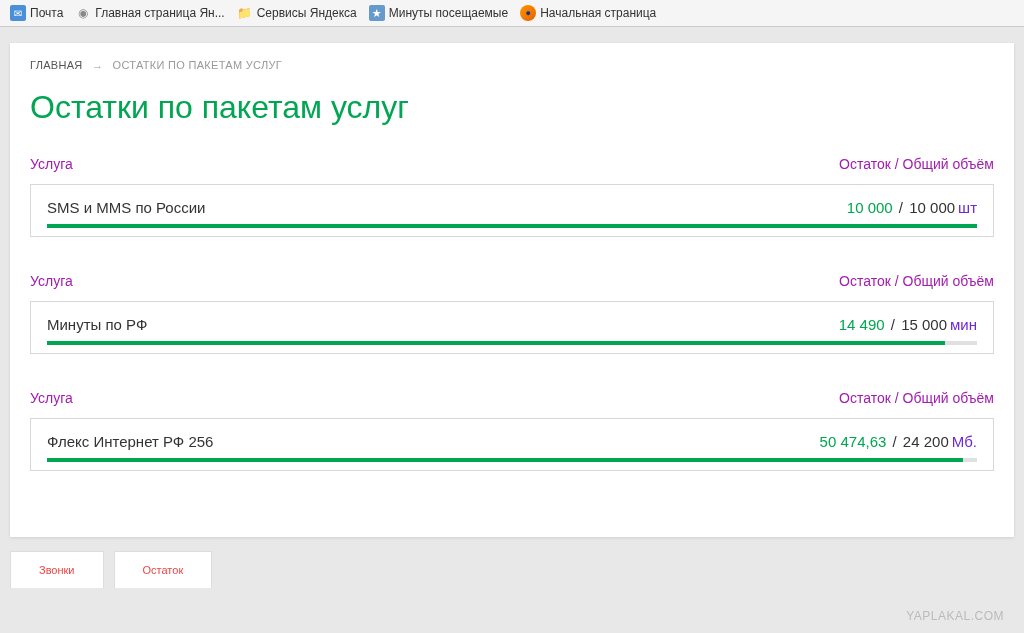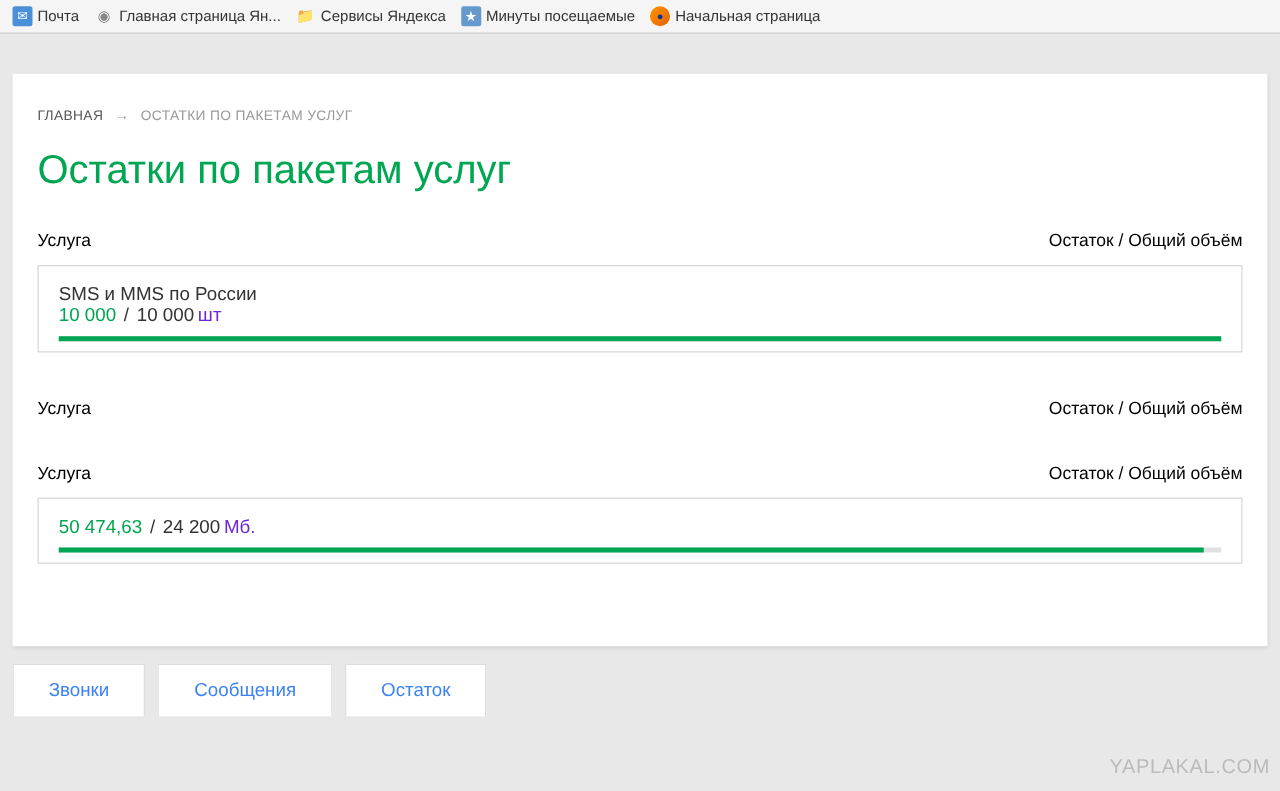--- a/index.html
+++ b/index.html
@@ -42,22 +42,22 @@
     .icon-folder { color: #f0c040; }
     .icon-star { background: #6699cc; color: white; border-radius: 2px; font-size: 11px; }
     .icon-ff { 
       background: linear-gradient(135deg, #ff9500, #e66000);
       border-radius: 50%;
       color: #003399;
       font-size: 9px;
     }
     .page-container {
       background: #fff;
-      margin: 32px 10px 0 10px;
-      padding: 28px 20px 30px 20px;
+      margin: 16px 10px 0 10px;
+      padding: 16px 20px 30px 20px;
       box-shadow: 0 1px 3px rgba(0,0,0,0.1);
     }
     .breadcrumb {
       font-size: 11px;
       color: #999;
       text-transform: uppercase;
       letter-spacing: 0.3px;
       margin-bottom: 18px;
     }
     .breadcrumb-home { color: #555; }
@@ -66,35 +66,34 @@
       font-size: 32px;
       font-weight: 400;
       color: #00a651;
       margin-bottom: 30px;
     }
     .service-block { margin-bottom: 36px; }
     .service-header {
       display: flex;
       justify-content: space-between;
       font-size: 14px;
-      color: #000000;
+      color: #a21caf;
       margin-bottom: 12px;
     }
     .service-card {
       border: 1px solid #d8d8d8;
       padding: 14px 16px 8px 16px;
     }
     .service-row {
       display: flex;
       justify-content: space-between;
       align-items: baseline;
       font-size: 15px;
       color: #333;
       margin-bottom: 8px;
-      flex-direction: column;
     }
     .service-value { font-size: 15px; }
     .remain { color: #00a651; }
     .total-sep { color: #333; margin: 0 2px; }
     .total { color: #333; }
     .unit { color: #6d28d9; margin-left: 3px; }
     .progress-track {
       height: 4px;
       background: #e0e0e0;
       width: 100%;
@@ -108,31 +107,31 @@
       top: 0;
     }
     .tabs-container {
       display: flex;
       gap: 10px;
       margin: 14px 10px 0 10px;
     }
     .tab {
       background: #fff;
       padding: 12px 28px;
-      font-size: 15px;
-      color: #3b82f6;
+      font-size: 11px;
+      color: #ef4444;
       border: 1px solid #ddd;
       border-bottom: none;
       cursor: pointer;
     }
     .watermark {
       position: absolute;
-      right: 8px;
+      right: 20px;
       bottom: 10px;
-      font-size: 16px;
+      font-size: 12px;
       color: #bbb;
       font-family: Arial, sans-serif;
       letter-spacing: 0.5px;
     }
   </style>
 </head>
 <body>
 
 <div class="bookmark-bar">
   <div class="bookmark-item">
@@ -180,37 +179,46 @@
           <div class="progress-track">
             <div class="progress-fill" style="width:100%"></div>
           </div>
         </div>
       </div>
       <div class="service-block">
         <div class="service-header">
           <span>Услуга</span>
           <span>Остаток / Общий объём</span>
         </div>
+        <div class="service-card">
+          <div class="service-row">
+            <span>Минуты по РФ</span>
+            <span class="service-value"><span class="remain">14 490</span><span class="total-sep"> / </span><span class="total">15 000</span><span class="unit">мин</span></span>
+          </div>
+          <div class="progress-track">
+            <div class="progress-fill" style="width:96.6%"></div>
+          </div>
+        </div>
       </div>
       <div class="service-block">
         <div class="service-header">
           <span>Услуга</span>
           <span>Остаток / Общий объём</span>
         </div>
         <div class="service-card">
           <div class="service-row">
+            <span>Флекс Интернет РФ 256</span>
             <span class="service-value"><span class="remain">50 474,63</span><span class="total-sep"> / </span><span class="total">24 200</span><span class="unit">Мб.</span></span>
           </div>
           <div class="progress-track">
             <div class="progress-fill" style="width:98.5%"></div>
           </div>
         </div>
       </div>
     </div>
 </div>
 
 <div class="tabs-container">
   <div class="tab">Звонки</div>
-  <div class="tab">Сообщения</div>
   <div class="tab">Остаток</div>
 </div>
 
 <div class="watermark">YAPLAKAL.COM</div>
 
 </body></html>

